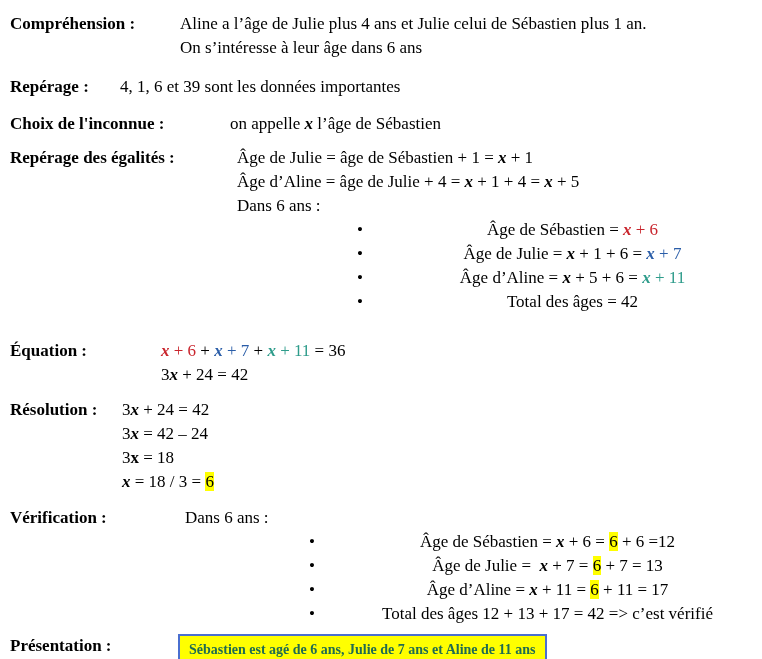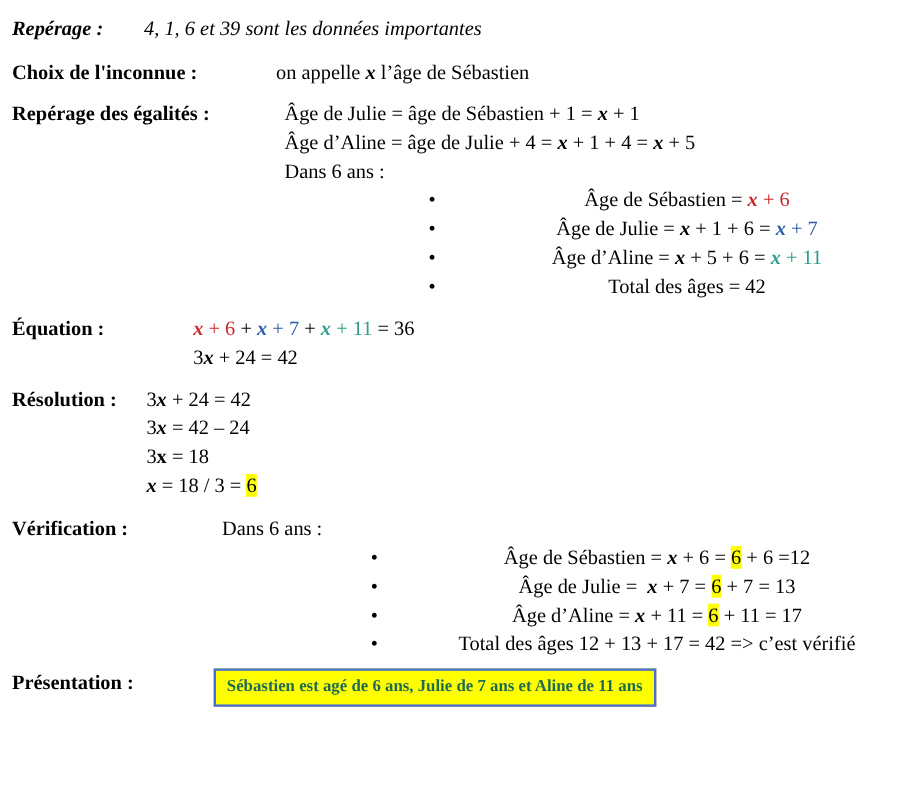--- a/index.html
+++ b/index.html
@@ -18,25 +18,25 @@
     top: 0;
     font-weight: bold;
     white-space: pre;
   }
   .content { }
   .line, li { white-space: pre-wrap; }
   
   .sec-comprehension .content { margin-left: 180px; }
   .sec-comprehension { margin-bottom: 15px; }
   .sec-reperage .content { margin-left: 120px; }
-  .sec-reperage { margin-bottom: 13px; font-style: italic; }
+  .sec-reperage { margin-bottom: 13px; }
   .sec-choix .content { margin-left: 230px; }
   .sec-choix { margin-bottom: 10px; }
   .sec-egalites .content { margin-left: 237px; }
-  .sec-egalites { margin-bottom: 11px; }
+  .sec-egalites { margin-bottom: 25px; }
   .sec-equation .content { margin-left: 125px; }
   .sec-equation { margin-bottom: 11px; padding-left: 36px; }
   .sec-resolution .content { margin-left: 122px; }
   .sec-resolution { margin-bottom: 12px; }
   .sec-verification .content { margin-left: 185px; }
   .sec-verification { margin-bottom: 8px; }
   .sec-presentation .content { margin-left: 178px; }
 
   ul.bullets { list-style: none; text-align: center; }
   .sec-egalites ul.bullets { margin-left: 118px; }
@@ -68,20 +68,27 @@
     line-height: 26px;
     padding: 1px 9px;
     white-space: pre;
   }
 </style>
 </head>
 <body>
 
 <div class="doc">
 
+  <section class="sec sec-comprehension">
+    <span class="label">Compréhension : </span>
+    <div class="content">
+      <div class="line">Aline a l’âge de Julie plus 4 ans et Julie celui de Sébastien plus 1 an.</div>
+      <div class="line">On s’intéresse à leur âge dans 6 ans</div>
+    </div>
+  </section>
 
   <section class="sec sec-reperage">
     <span class="label">Repérage : </span>
     <div class="content">
       <div class="line">4, 1, 6 et 39 sont les données importantes</div>
     </div>
   </section>
 
   <section class="sec sec-choix">
     <span class="label">Choix de l'inconnue : </span>

